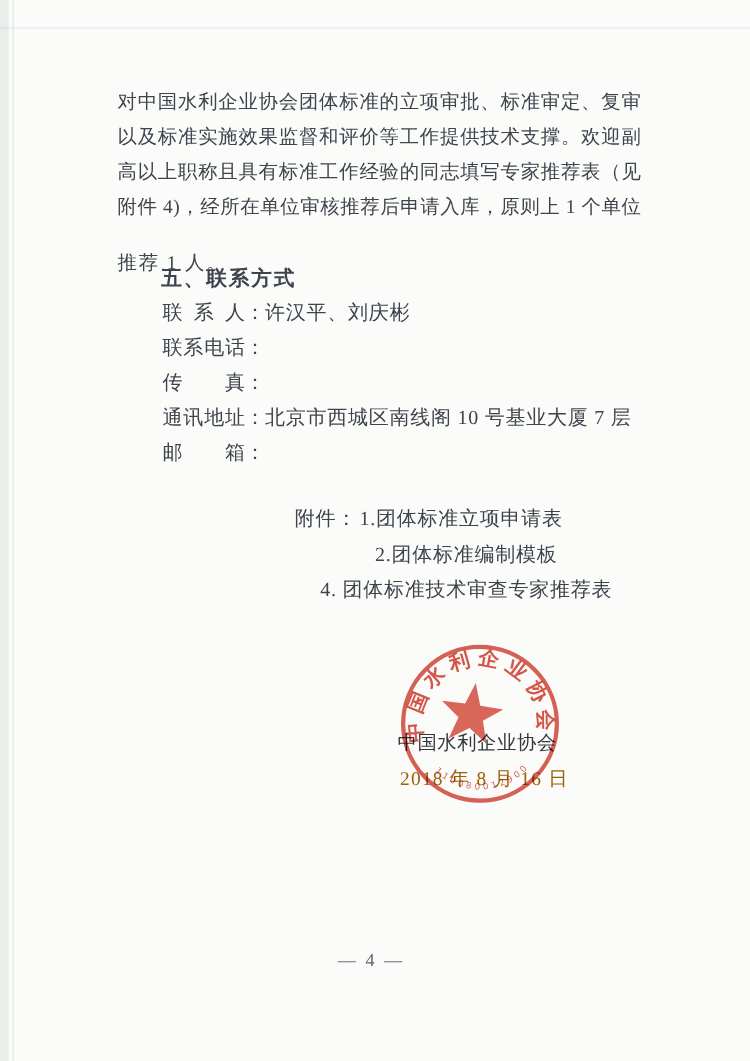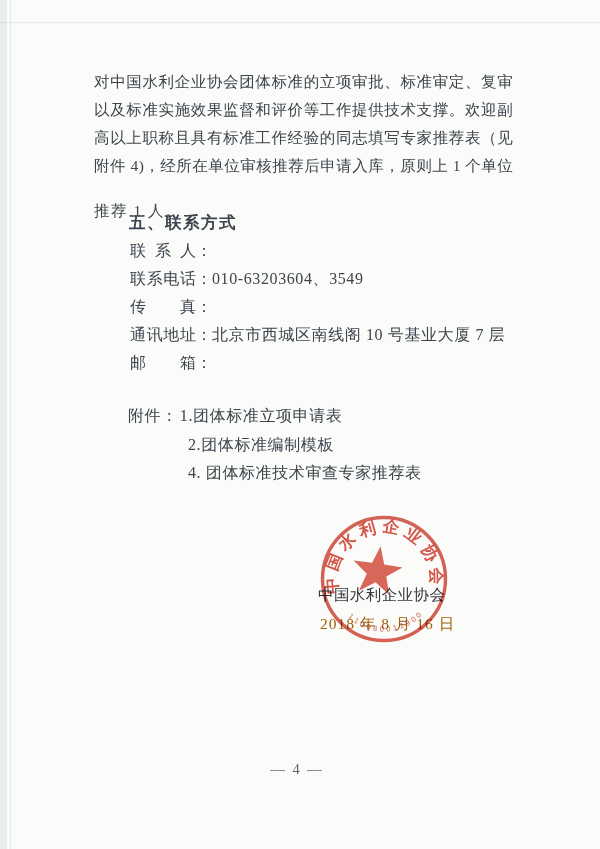--- a/index.html
+++ b/index.html
@@ -31,21 +31,21 @@
 
   
   .contacts{position:absolute;left:130px;top:237px;width:420px;}
   .crow{height:28px;line-height:28px;font-size:16px;display:flex;align-items:baseline;}
   .clabel{width:66px;flex:none;}
   .clabel span{line-height:28px;}
   .colon{flex:none;width:16px;}
   .cvalue{white-space:nowrap;letter-spacing:0.6px;}
 
   
-  .attachments{position:absolute;left:128px;top:402px;width:430px;}
+  .attachments{position:absolute;left:128px;top:402px;width:430px;text-align:center;}
   .arow{height:28.5px;line-height:28.5px;font-size:16px;white-space:nowrap;letter-spacing:0.6px;}
   .arow .alabel{margin-right:2px;}
   .arow.indent{padding-left:60px;}
 
   
   .seal{position:absolute;left:317px;top:515px;width:134px;height:132px;
     mix-blend-mode:multiply;opacity:0.93;}
   .seal-ring-text{font-size:16.5px;font-weight:700;fill:#d5493c;letter-spacing:5px;
     font-family:"Liberation Serif","DejaVu Serif",serif;}
   .seal-code-text{font-size:7px;fill:#d8584b;letter-spacing:2.6px;
@@ -194,30 +194,30 @@
   <div class="heading">五、联系方式</div>
 
   <div class="contacts">
     <div class="crow">
       <span class="clabel" data-justify="chars">
           <span>联</span>
           <span>系</span>
           <span>人</span>
         </span>
         <span class="colon">：</span>
+        <span class="cvalue">许汉平、刘庆彬</span>
     </div>
     <div class="crow">
       <span class="clabel" data-justify="chars">
           <span>联</span>
           <span>系</span>
           <span>电</span>
           <span>话</span>
         </span>
         <span class="colon">：</span>
-        <span class="cvalue">010-63203604、3549</span>
     </div>
     <div class="crow">
       <span class="clabel" data-justify="chars">
           <span>传</span>
           <span>真</span>
         </span>
         <span class="colon">：</span>
     </div>
     <div class="crow">
       <span class="clabel" data-justify="chars">

